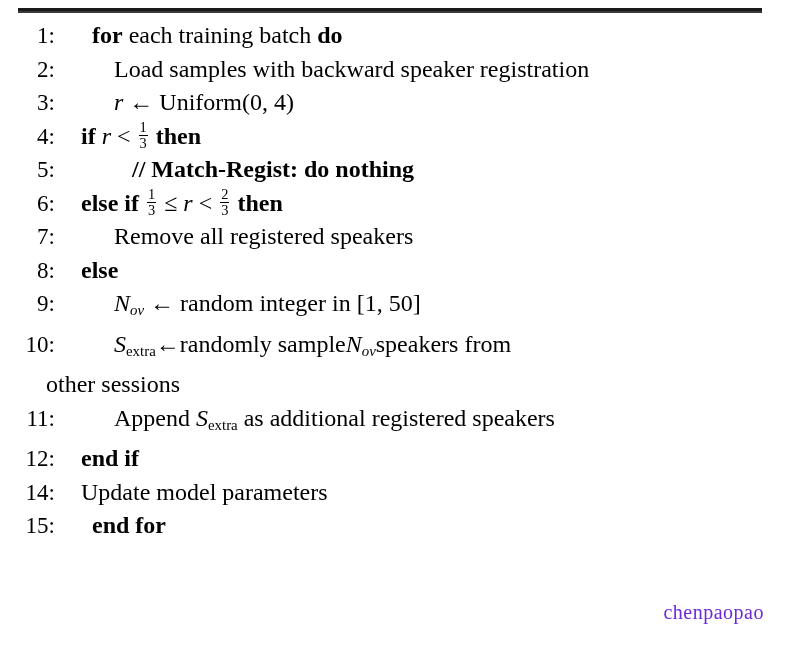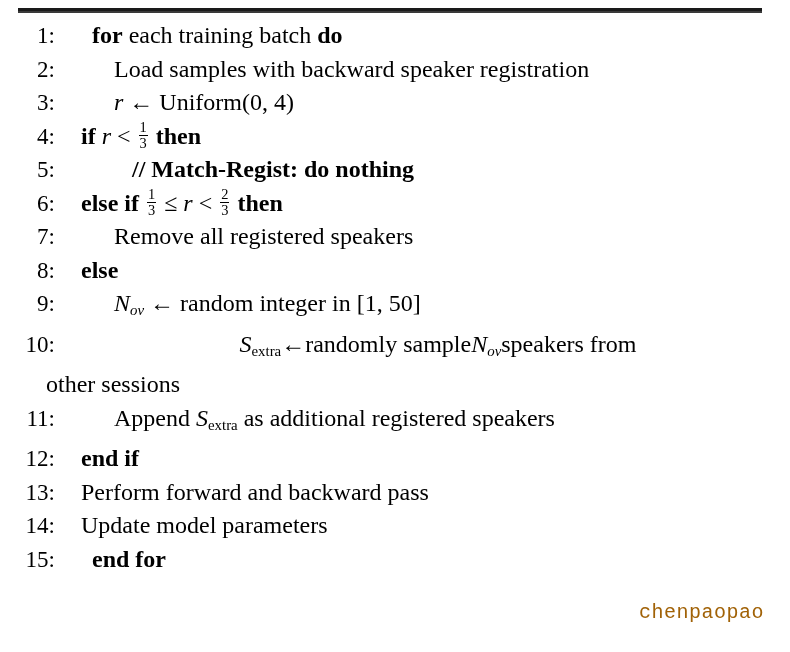--- a/index.html
+++ b/index.html
@@ -98,36 +98,36 @@
   .sub-it { font-style: italic; }
 
   .arrow { font-family: "Liberation Serif", "DejaVu Serif", serif; }
 
   
   .just-line {
     display: flex;
   }
   .just-line .content {
     display: flex;
-    justify-content: center;
+    justify-content: flex-start;
   }
   .cont-line {
     font-size: 24px;
     line-height: 33.5px;
     padding-left: 28px;
   }
 
   .wm {
     position: absolute;
     right: 26px;
     bottom: 28px;
-    font-family: Liberation Mono, monospace;
+    font-family: Liberation Serif, serif;
     font-size: 20px;
     letter-spacing: 0.5px;
-    color: #a16207;
+    color: #6d28d9;
     user-select: none;
   }
 </style>
 </head>
 <body>
 
 <div class="algorithm">
 
   <div class="rule-top"></div>
 
@@ -196,24 +196,20 @@
     <div class="row">
       <span class="lineno">11:</span>
       <span class="content ind2"><span>Append</span> <span><span class="mathit">S</span><span class="sub">extra</span></span> <span>as additional registered speakers</span></span>
     </div>
 
     <div class="row">
       <span class="lineno">12:</span>
       <span class="content ind1 kw">end if</span>
     </div>
 
-    <div class="row">
-      <span class="lineno">13:</span>
-      <span class="content ind1">Perform forward and backward pass</span>
-    </div>
 
     <div class="row">
       <span class="lineno">14:</span>
       <span class="content ind1">Update model parameters</span>
     </div>
 
     <div class="row">
       <span class="lineno">15:</span>
       <span class="content ind0 kw">end for</span>
     </div>

